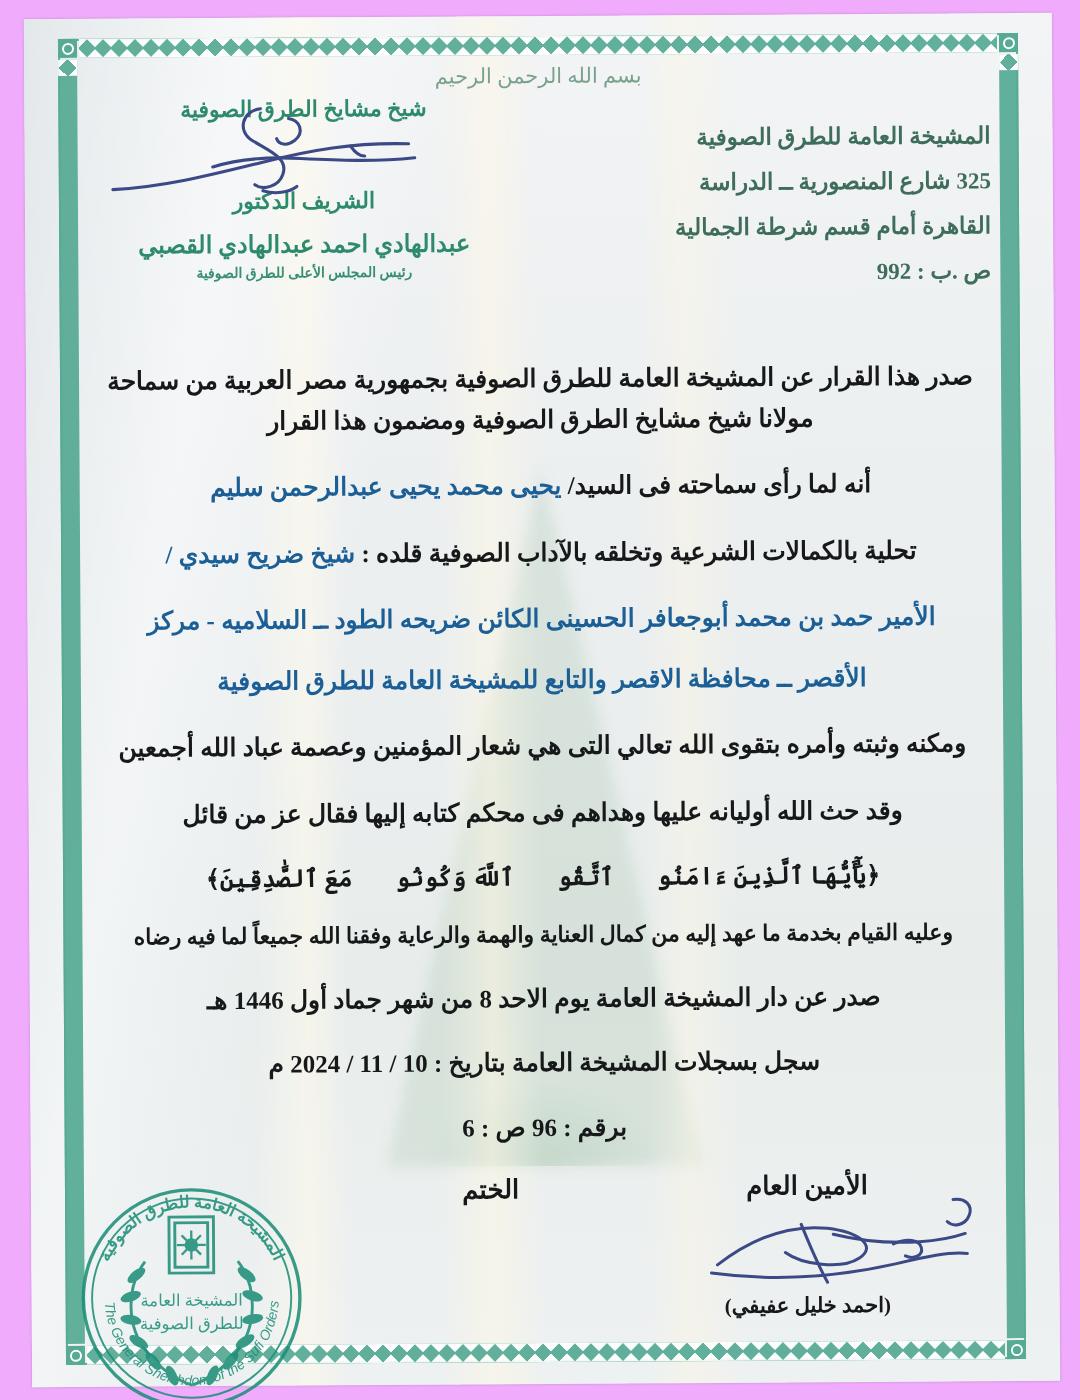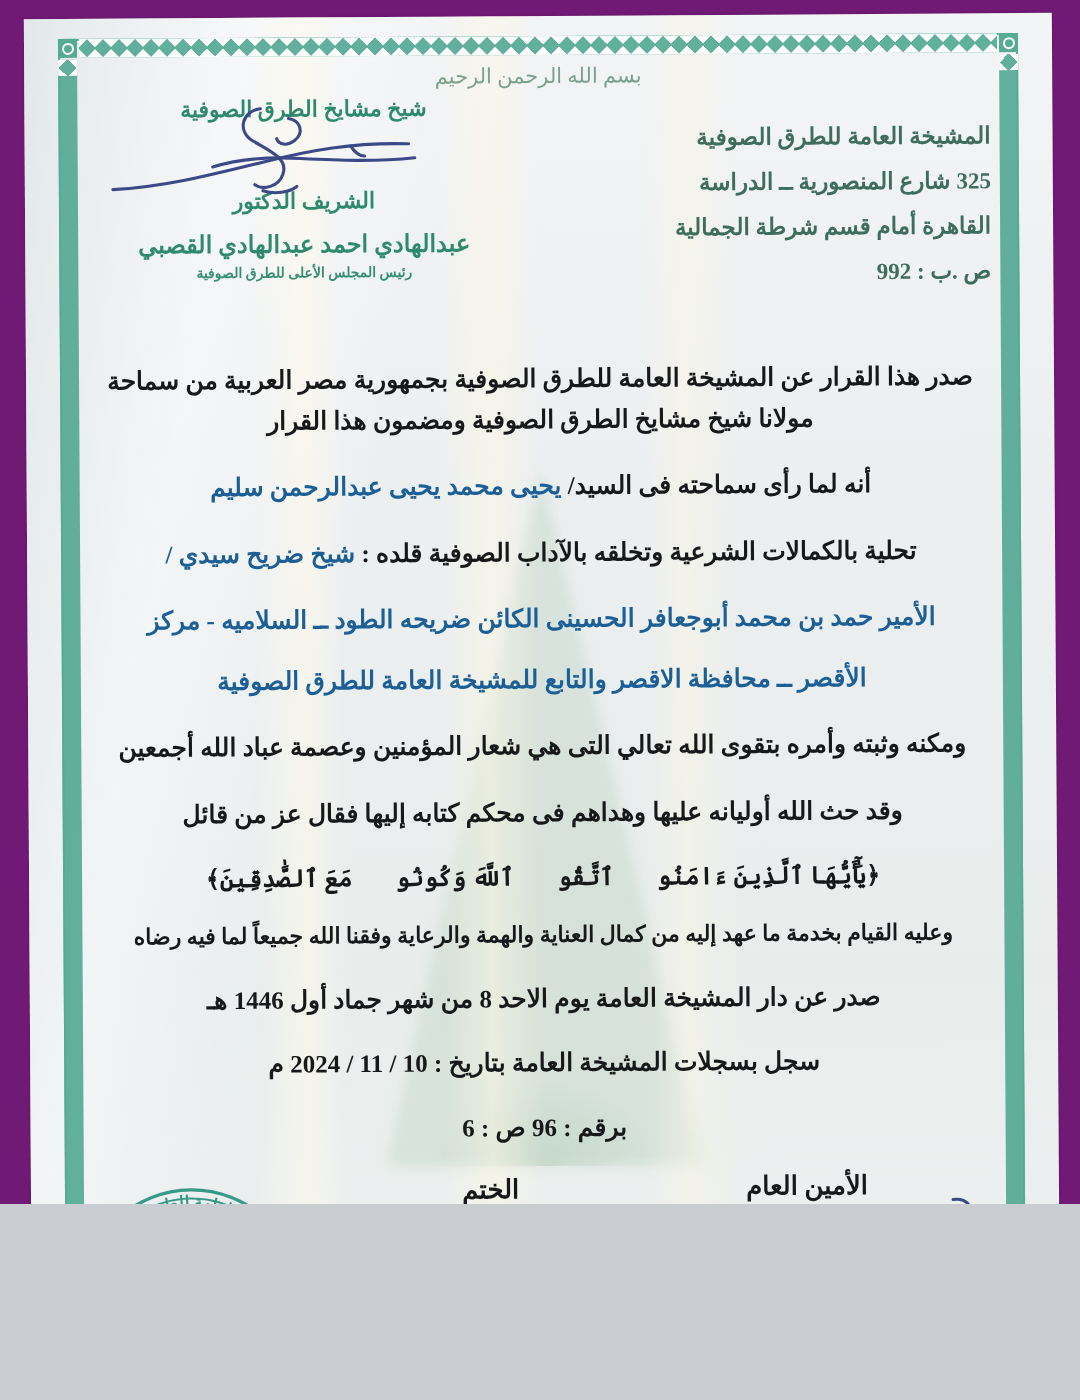--- a/index.html
+++ b/index.html
@@ -9,23 +9,23 @@
     background: #c9ccd0;
   }
   body {
     font-family: "Liberation Serif", "DejaVu Serif", serif;
   }
 
   
   .page {
     position: relative;
     width: 1080px;
-    height: 1204px;
+    height: 1400px;
     overflow: hidden;
-    background: #701a75;
+    background: #f0abfc;
   }
 
   
   .sheet {
     position: absolute;
     left: 28px;
     top: 16px;
     width: 1028px;
     height: 1368px;
     background:

